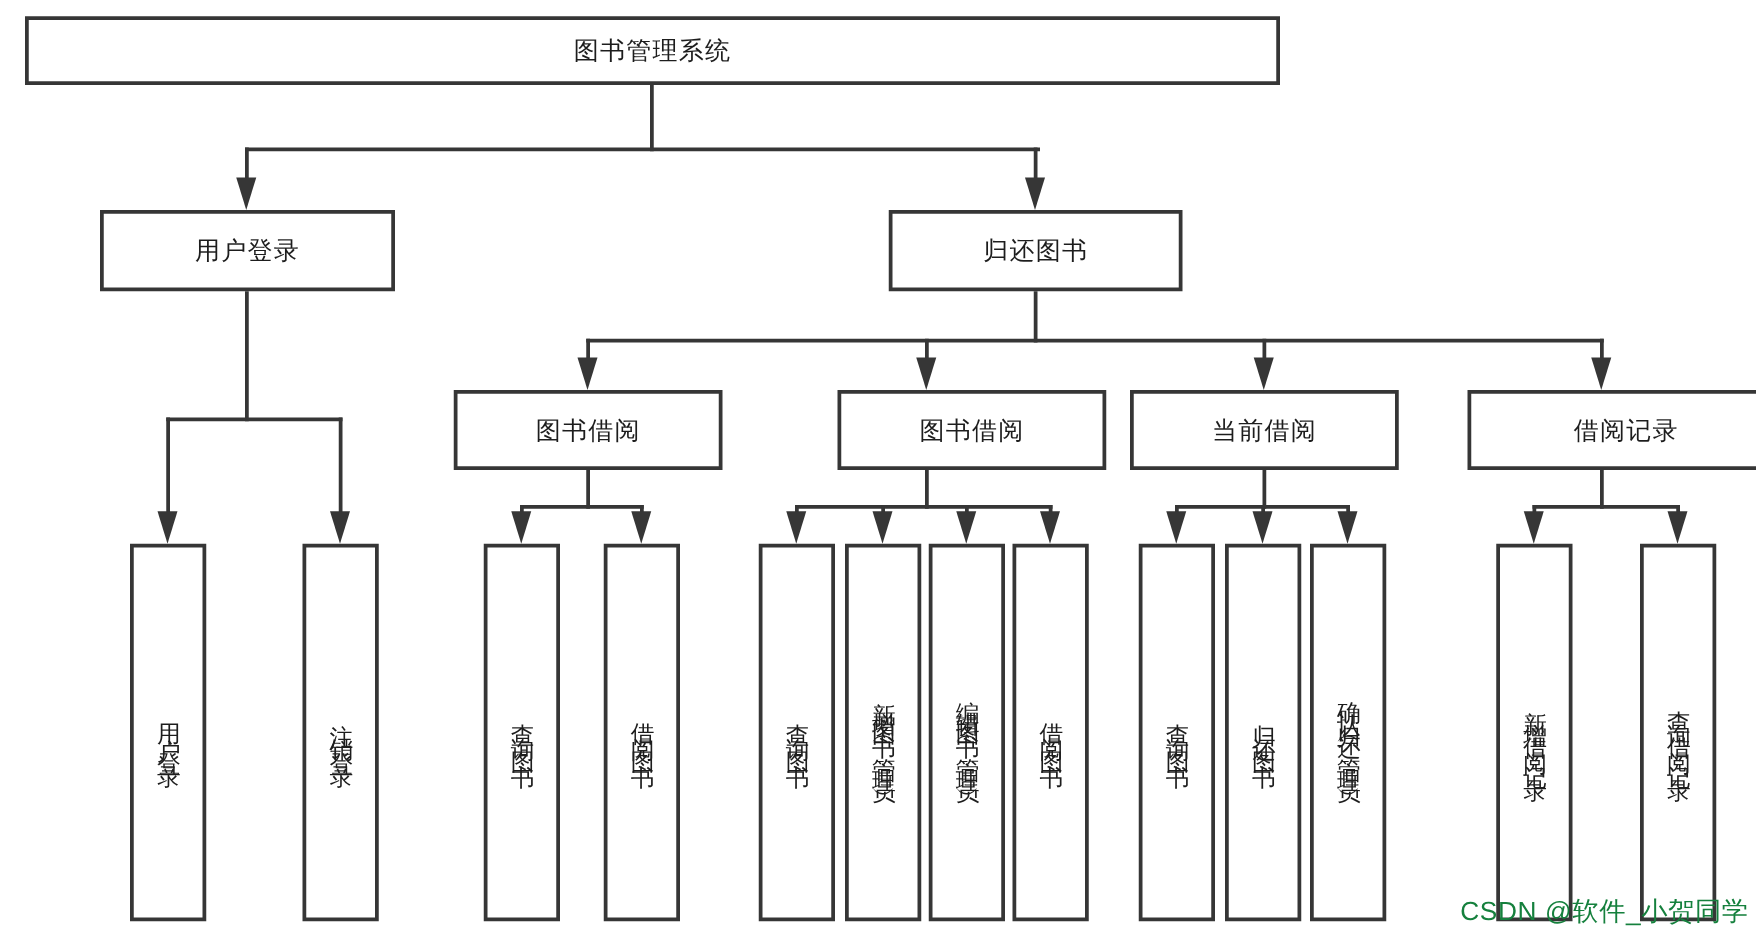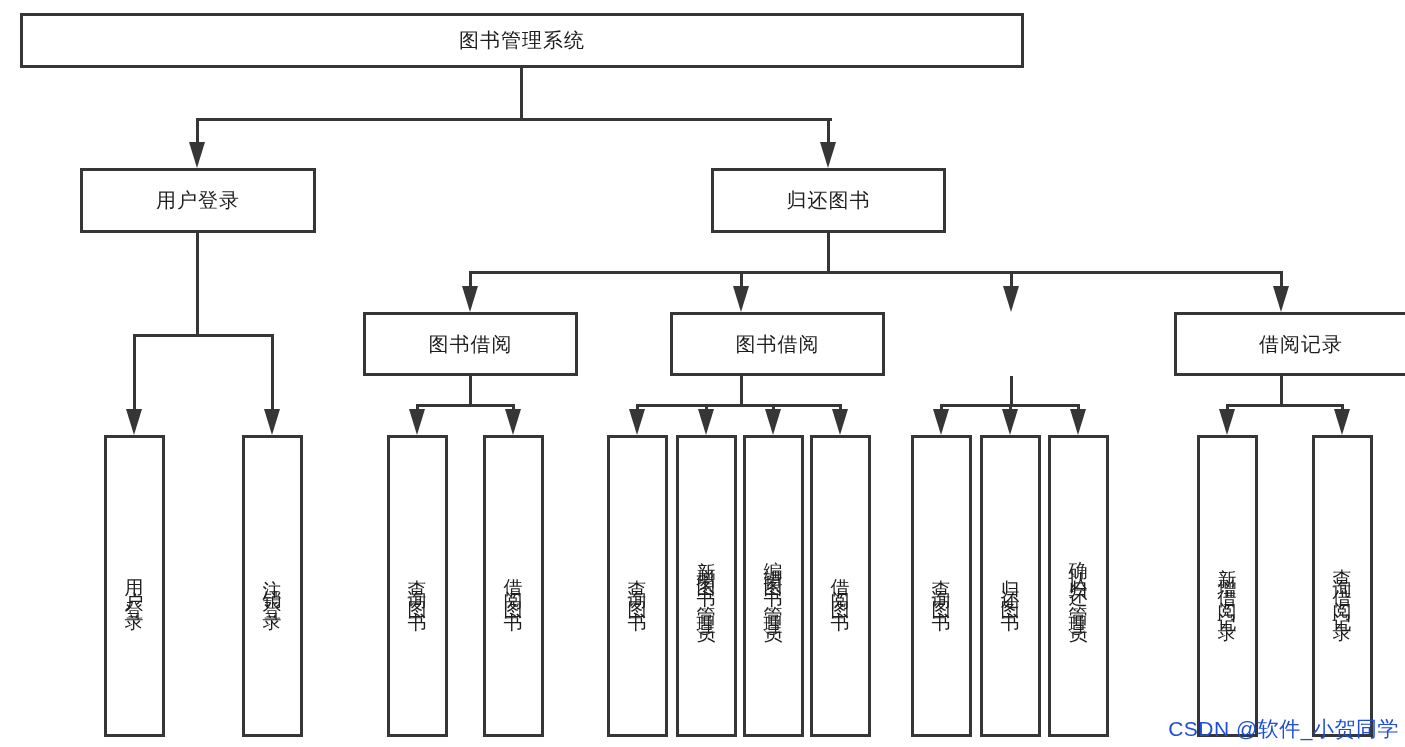--- a/index.html
+++ b/index.html
@@ -41,37 +41,38 @@
   .ar{
     position:absolute;width:0;height:0;
     border-left:8px solid transparent;
     border-right:8px solid transparent;
     border-top:26px solid #363636;
   }
   .watermark{
     position:absolute;
     right:6px;bottom:4px;
     font-size:21px;
-    color:#1d4ed8;
+    color:#15803d;
     letter-spacing:0.5px;
     white-space:nowrap;
   }
 </style>
 </head>
 <body>
 
 <div id="canvas">
 
   <div class="hbox" style="left:20px;top:13px;width:1004px;height:55px;">图书管理系统</div>
 
   <div class="hbox" style="left:80px;top:168px;width:236px;height:65px;">用户登录</div>
   <div class="hbox" style="left:711px;top:168px;width:235px;height:65px;">归还图书</div>
 
   <div class="hbox" style="left:363px;top:312px;width:215px;height:64px;">图书借阅</div>
   <div class="hbox" style="left:634px;top:312px;width:215px;height:64px;margin-left:36px;">图书借阅</div>
+  <div class="hbox" style="left:904px;top:312px;width:215px;height:64px;">当前借阅</div>
   <div class="hbox" style="left:1174px;top:312px;width:254px;height:64px;">借阅记录</div>
 
   <div class="vbox" style="left:104px;">用户登录</div>
   <div class="vbox" style="left:242px;">注销登录</div>
 
   <div class="vbox" style="left:387px;">查询图书</div>
   <div class="vbox" style="left:483px;">借阅图书</div>
 
   <div class="vbox" style="left:607px;">查询图书</div>
   <div class="vbox" style="left:676px;letter-spacing:9px;">新增图书（管理员）</div>

